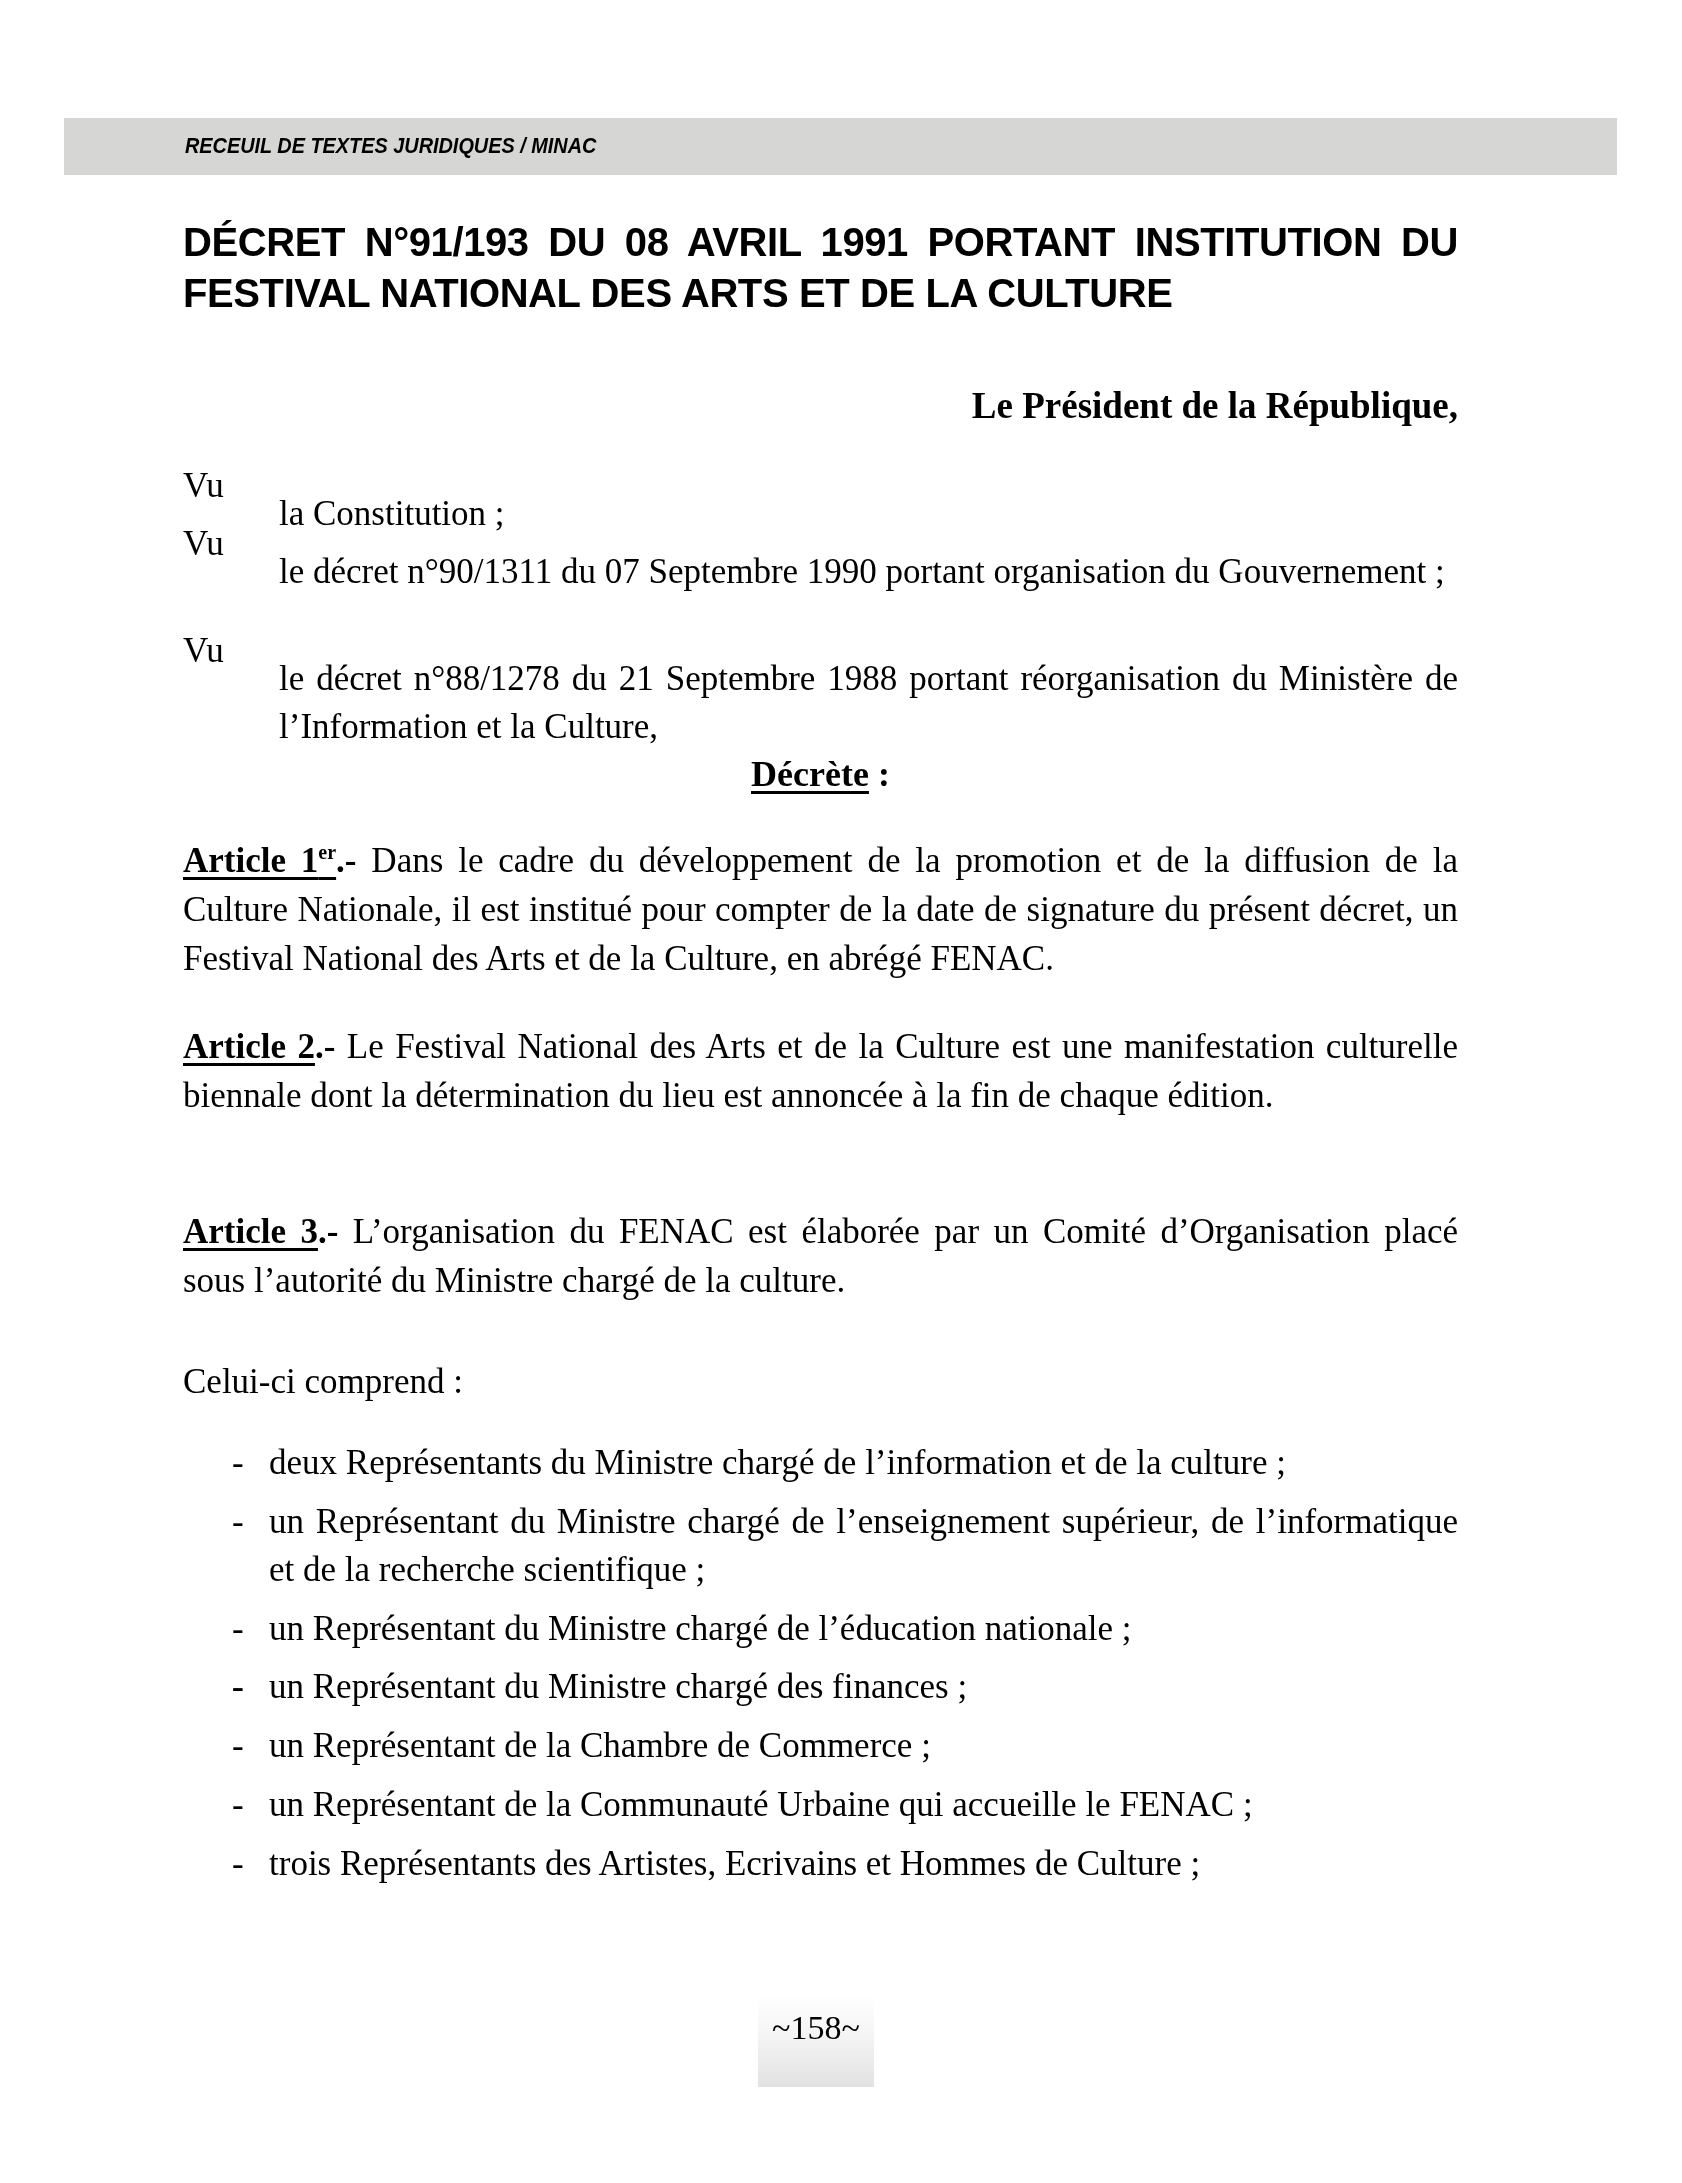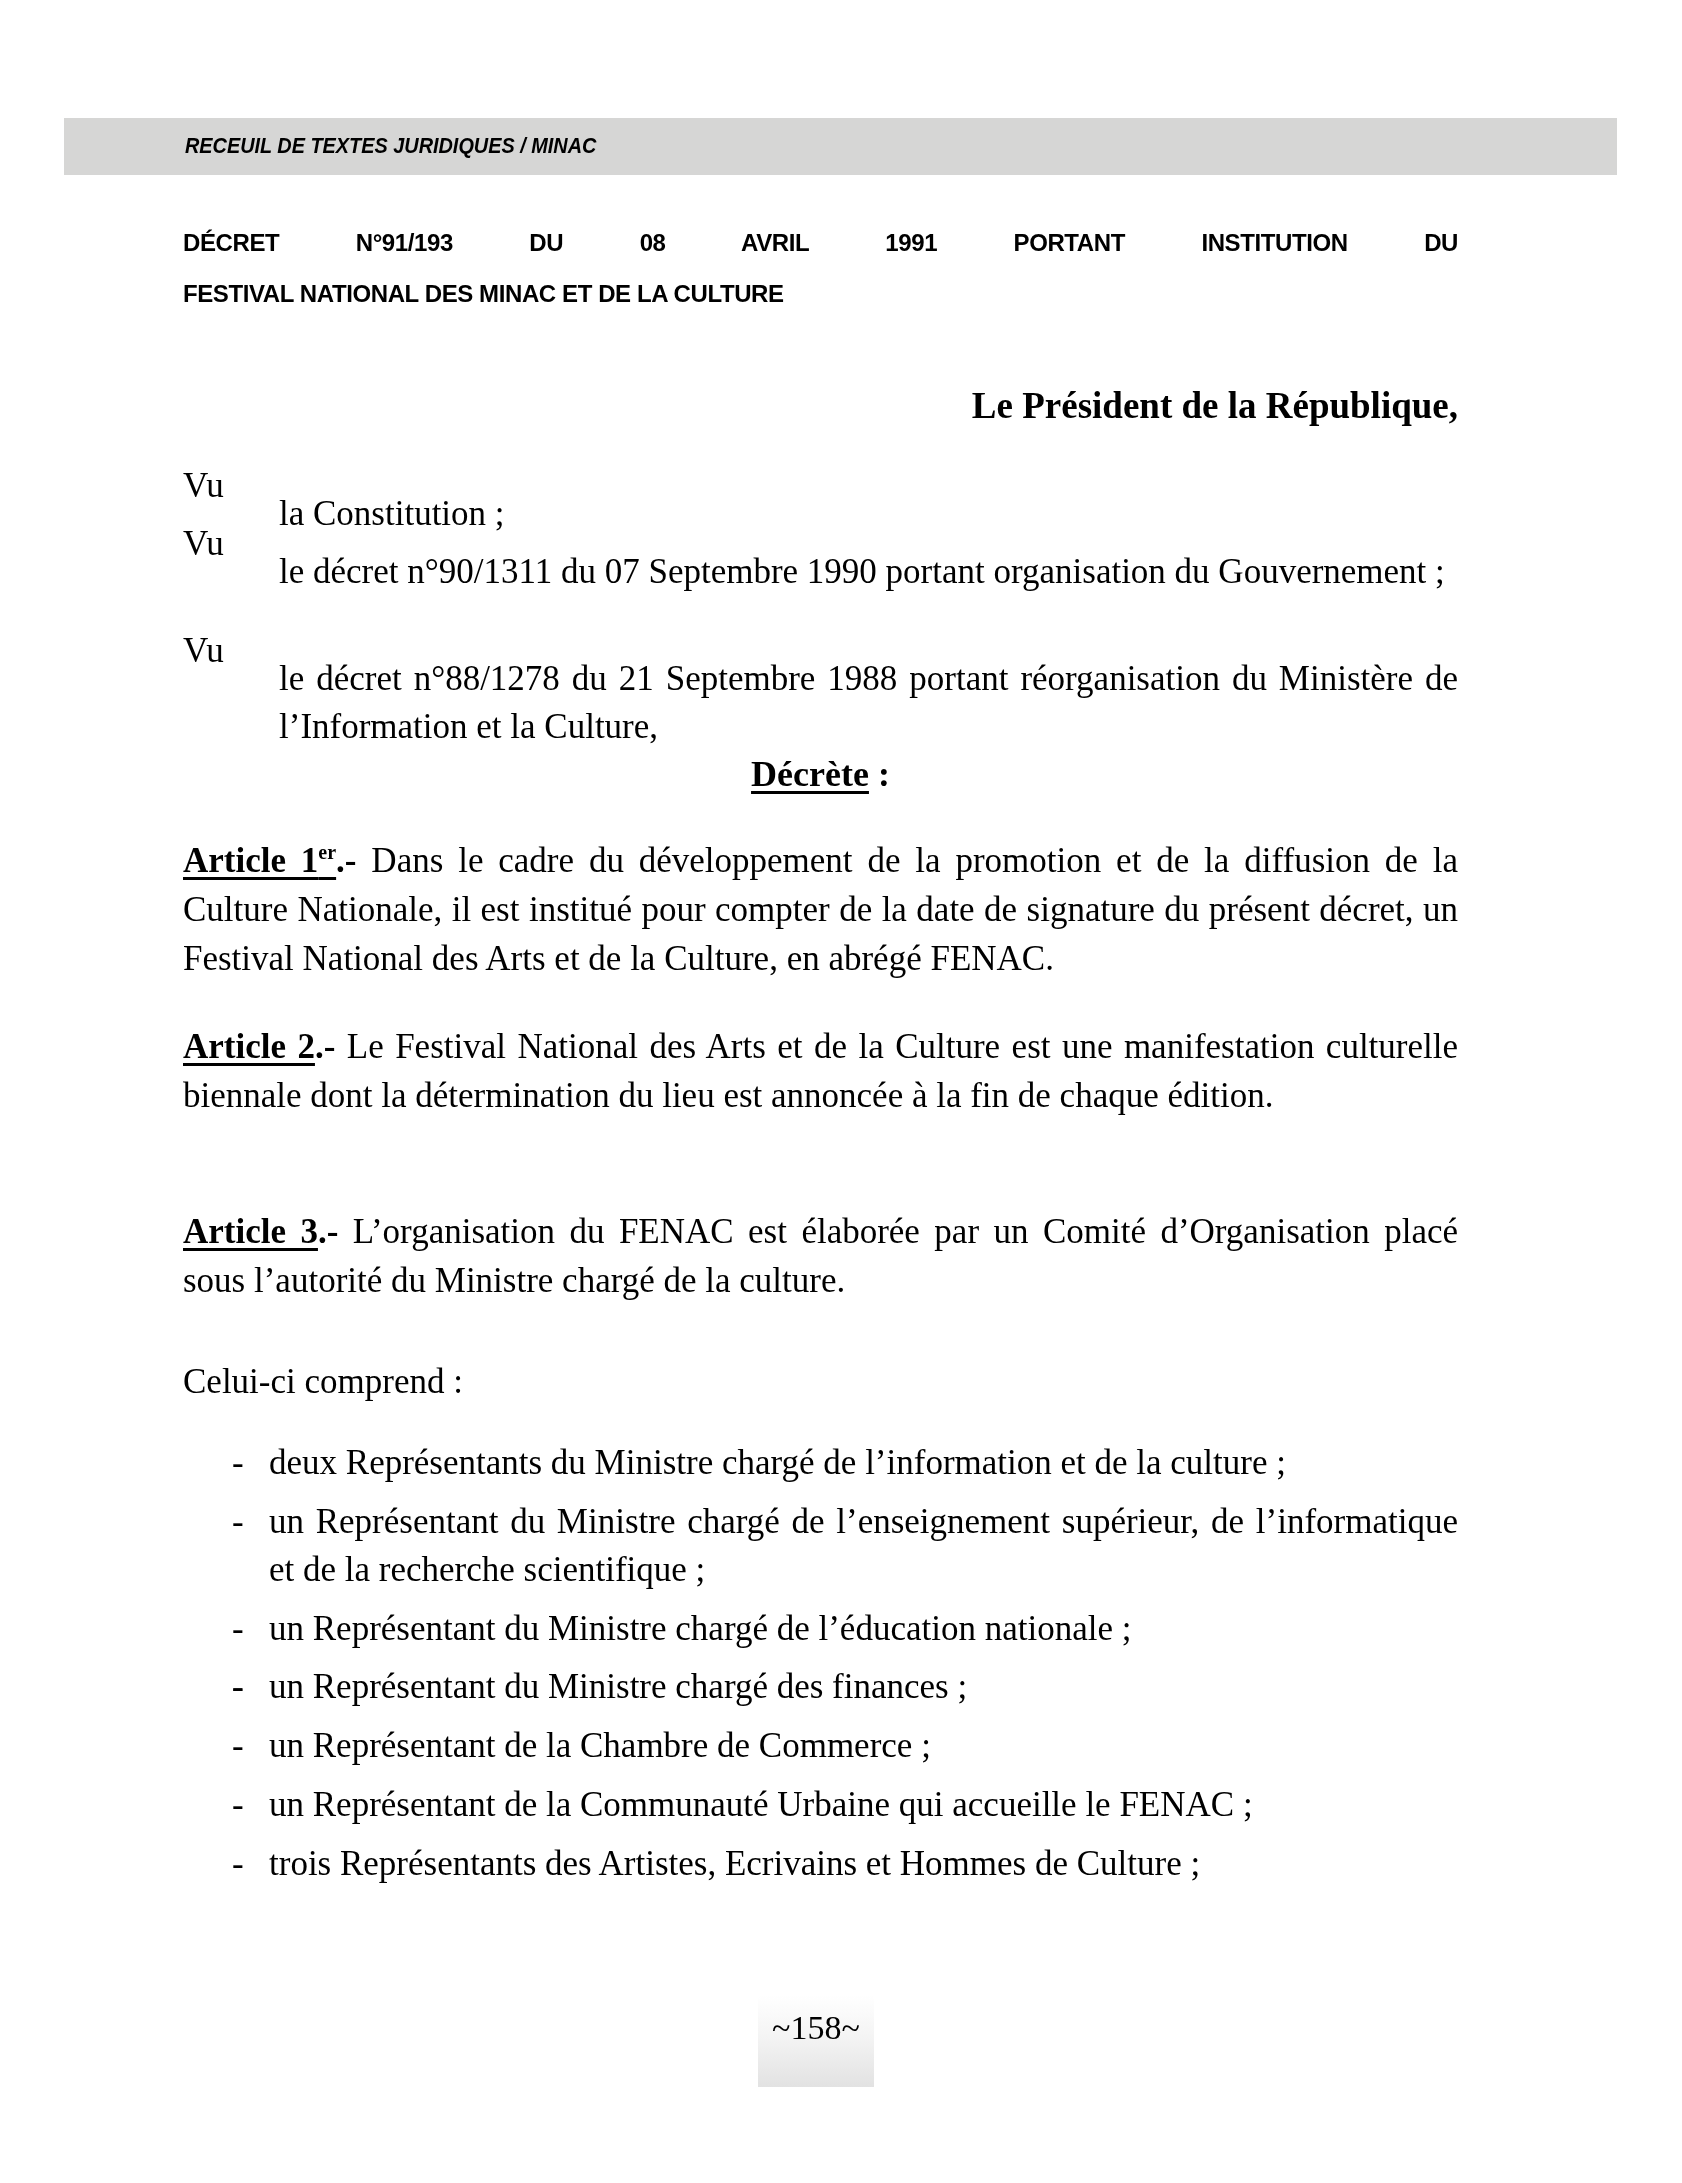--- a/index.html
+++ b/index.html
@@ -8,21 +8,21 @@
     position: absolute; left: 64px; top: 118px; width: 1553px; height: 57px;
     background: #d6d6d5;
   }
   .band-text {
     position: absolute; left: 121px; top: 15.4px;
     font-family: "Liberation Sans", sans-serif; font-weight: bold; font-style: italic;
     font-size: 21.6px; letter-spacing: 0px; transform: scaleX(0.92); transform-origin: left center;
   }
   .title {
     position: absolute; left: 183px; top: 217px; width: 1275px;
-    font-family: "Liberation Sans", sans-serif; font-weight: bold; font-size: 24px;
+    font-family: "Liberation Sans", sans-serif; font-weight: bold; font-size: 40px;
     line-height: 51px; text-align: justify; text-align-last: left; letter-spacing: -0.4px;
   }
   .title .line { display: block; }
   .title .line.j { text-align: justify; text-align-last: justify; }
   .serif { font-family: "Liberation Serif", serif; }
   .president {
     position: absolute; left: 183px; width: 1275px; top: 384px; text-align: right;
     font-size: 37px; font-weight: bold;
   }
   .vu-row { position: absolute; left: 183px; width: 1275px; font-size: 35px; line-height: 48px; }
@@ -53,21 +53,21 @@
 </style>
 </head>
 <body>
 
 <div class="band">
   <span class="band-text">RECEUIL DE TEXTES JURIDIQUES / MINAC</span>
 </div>
 
 <div class="title">
   <span class="line j">DÉCRET N°91/193 DU 08 AVRIL 1991 PORTANT INSTITUTION DU</span>
-  <span class="line">FESTIVAL NATIONAL DES MINAC ET DE LA CULTURE</span>
+  <span class="line">FESTIVAL NATIONAL DES ARTS ET DE LA CULTURE</span>
 </div>
 
 <div class="president serif">Le Président de la République,</div>
 
 <div class="vu-row serif" style="top:462px;">
   <span class="vu-label">Vu</span>
   <div class="vu-text">la Constitution ;</div>
 </div>
 <div class="vu-row serif" style="top:520px;">
   <span class="vu-label">Vu</span>

